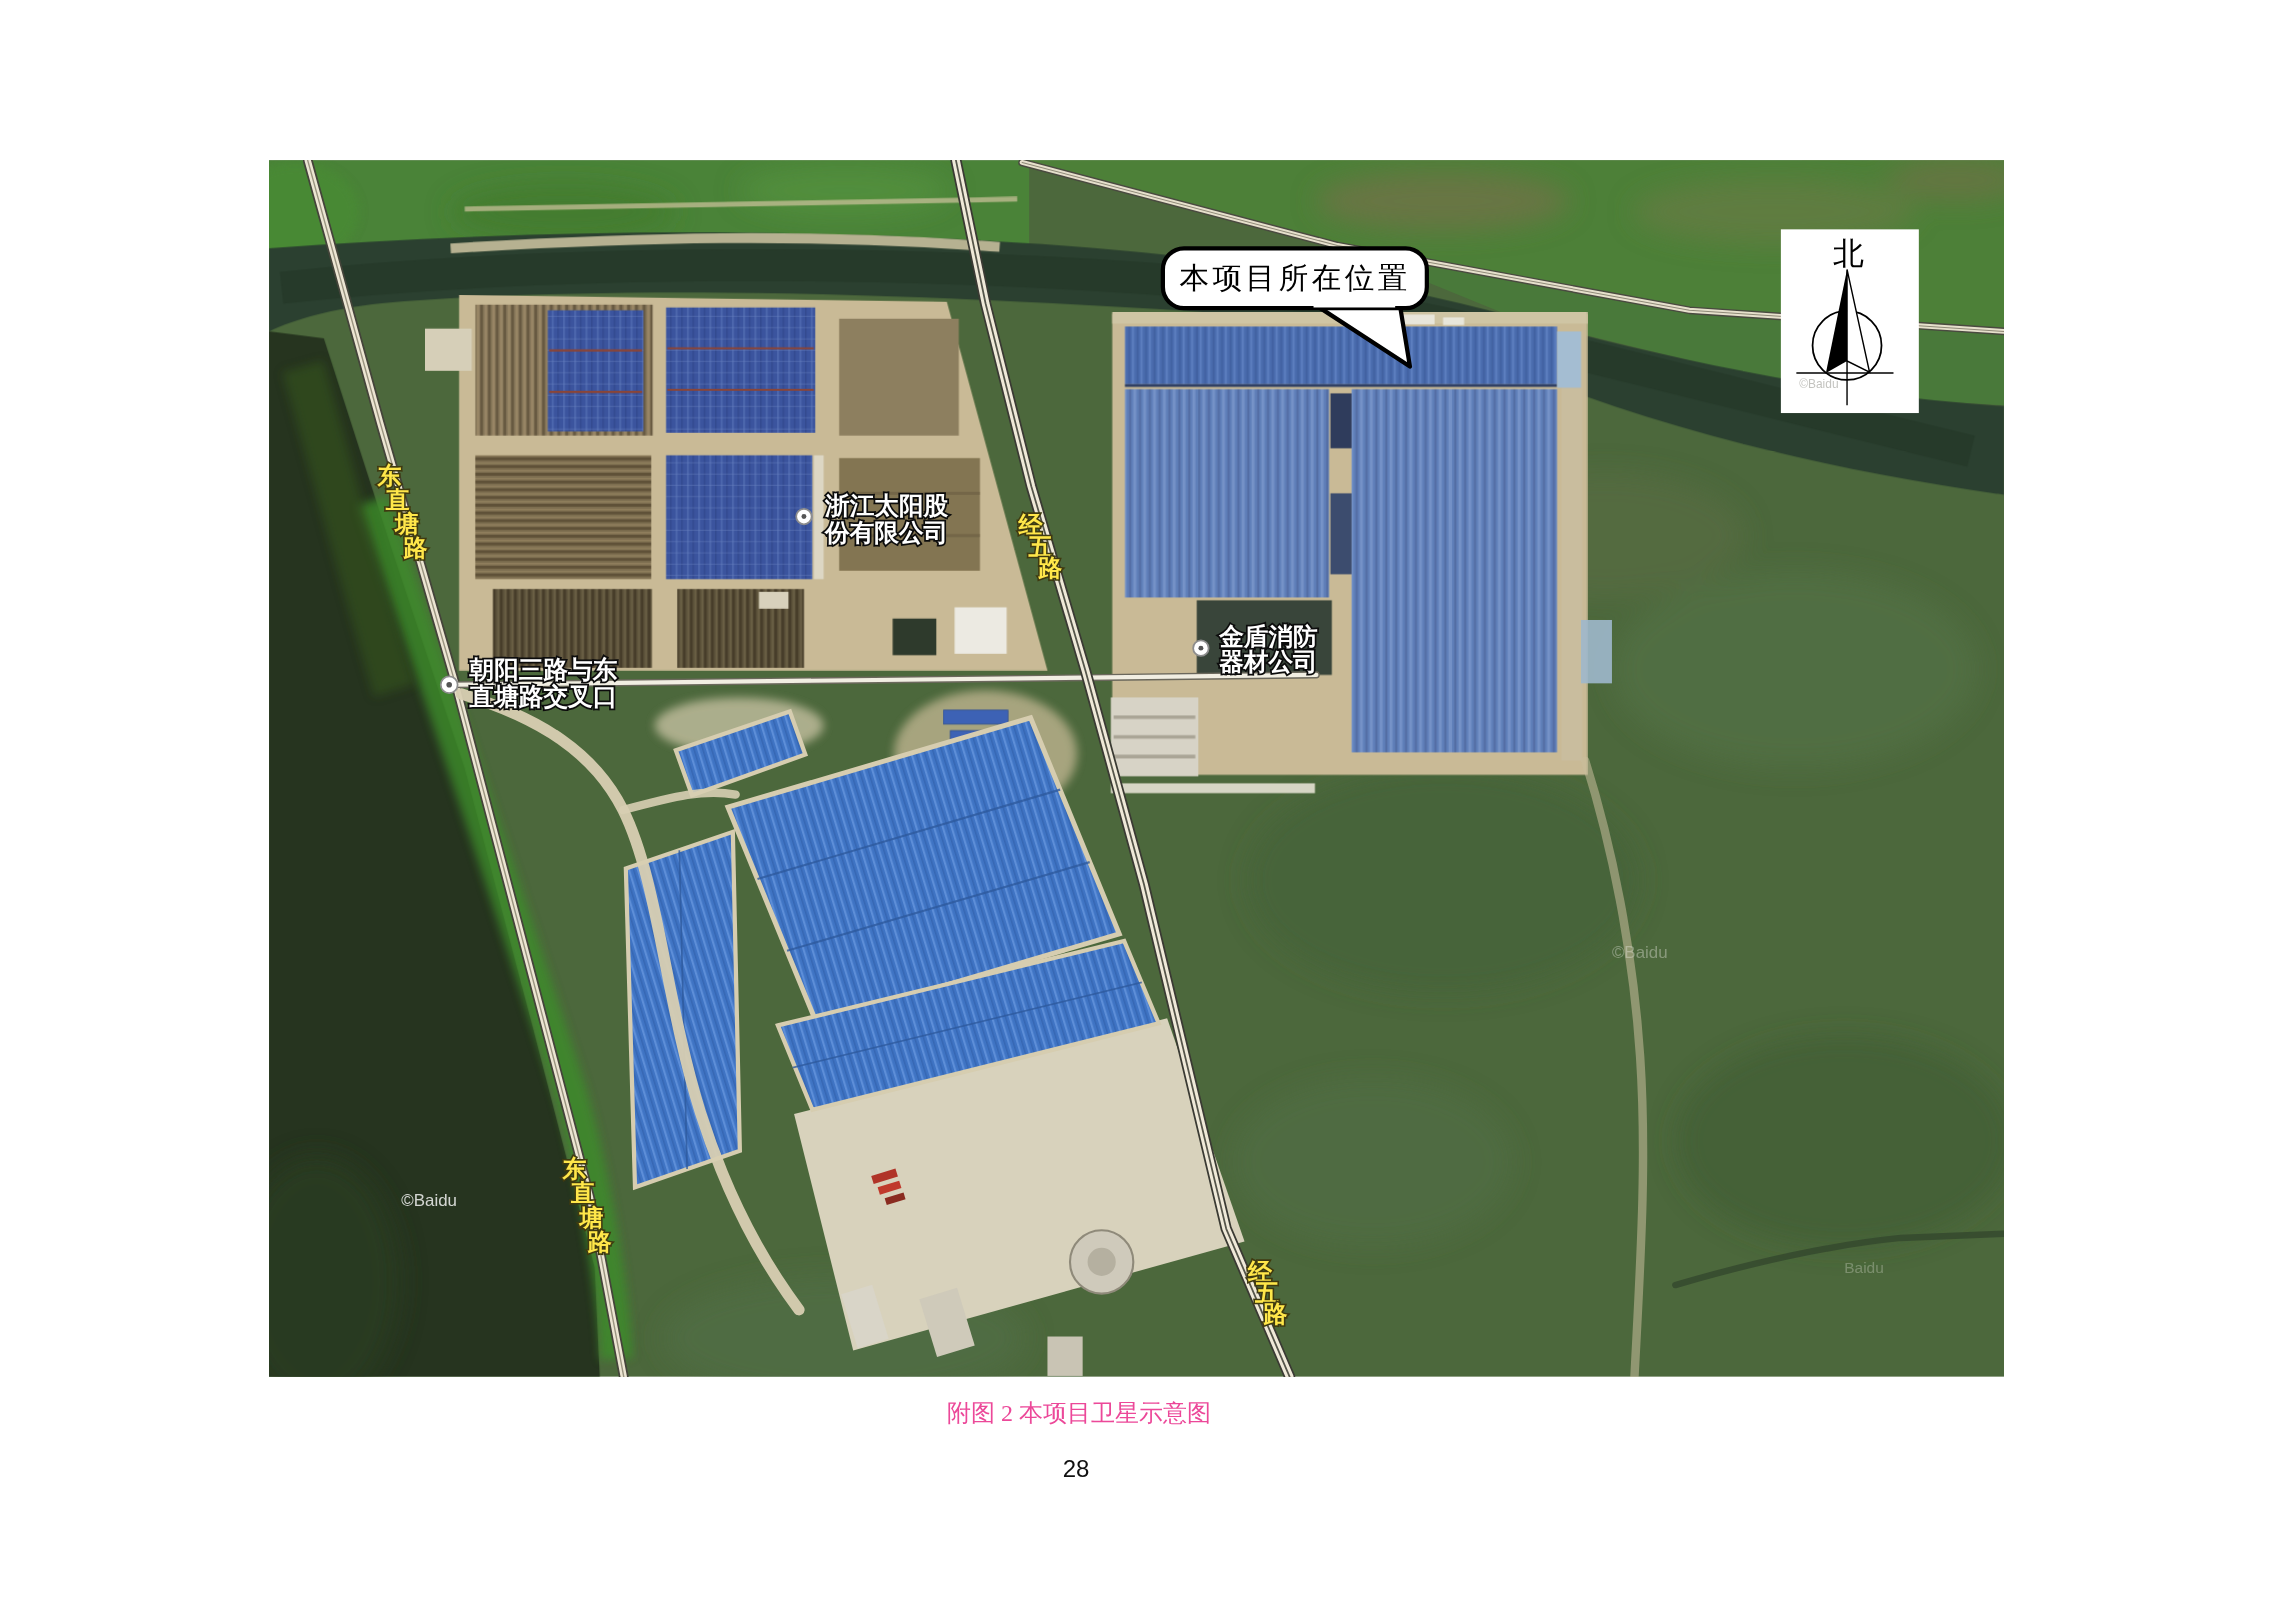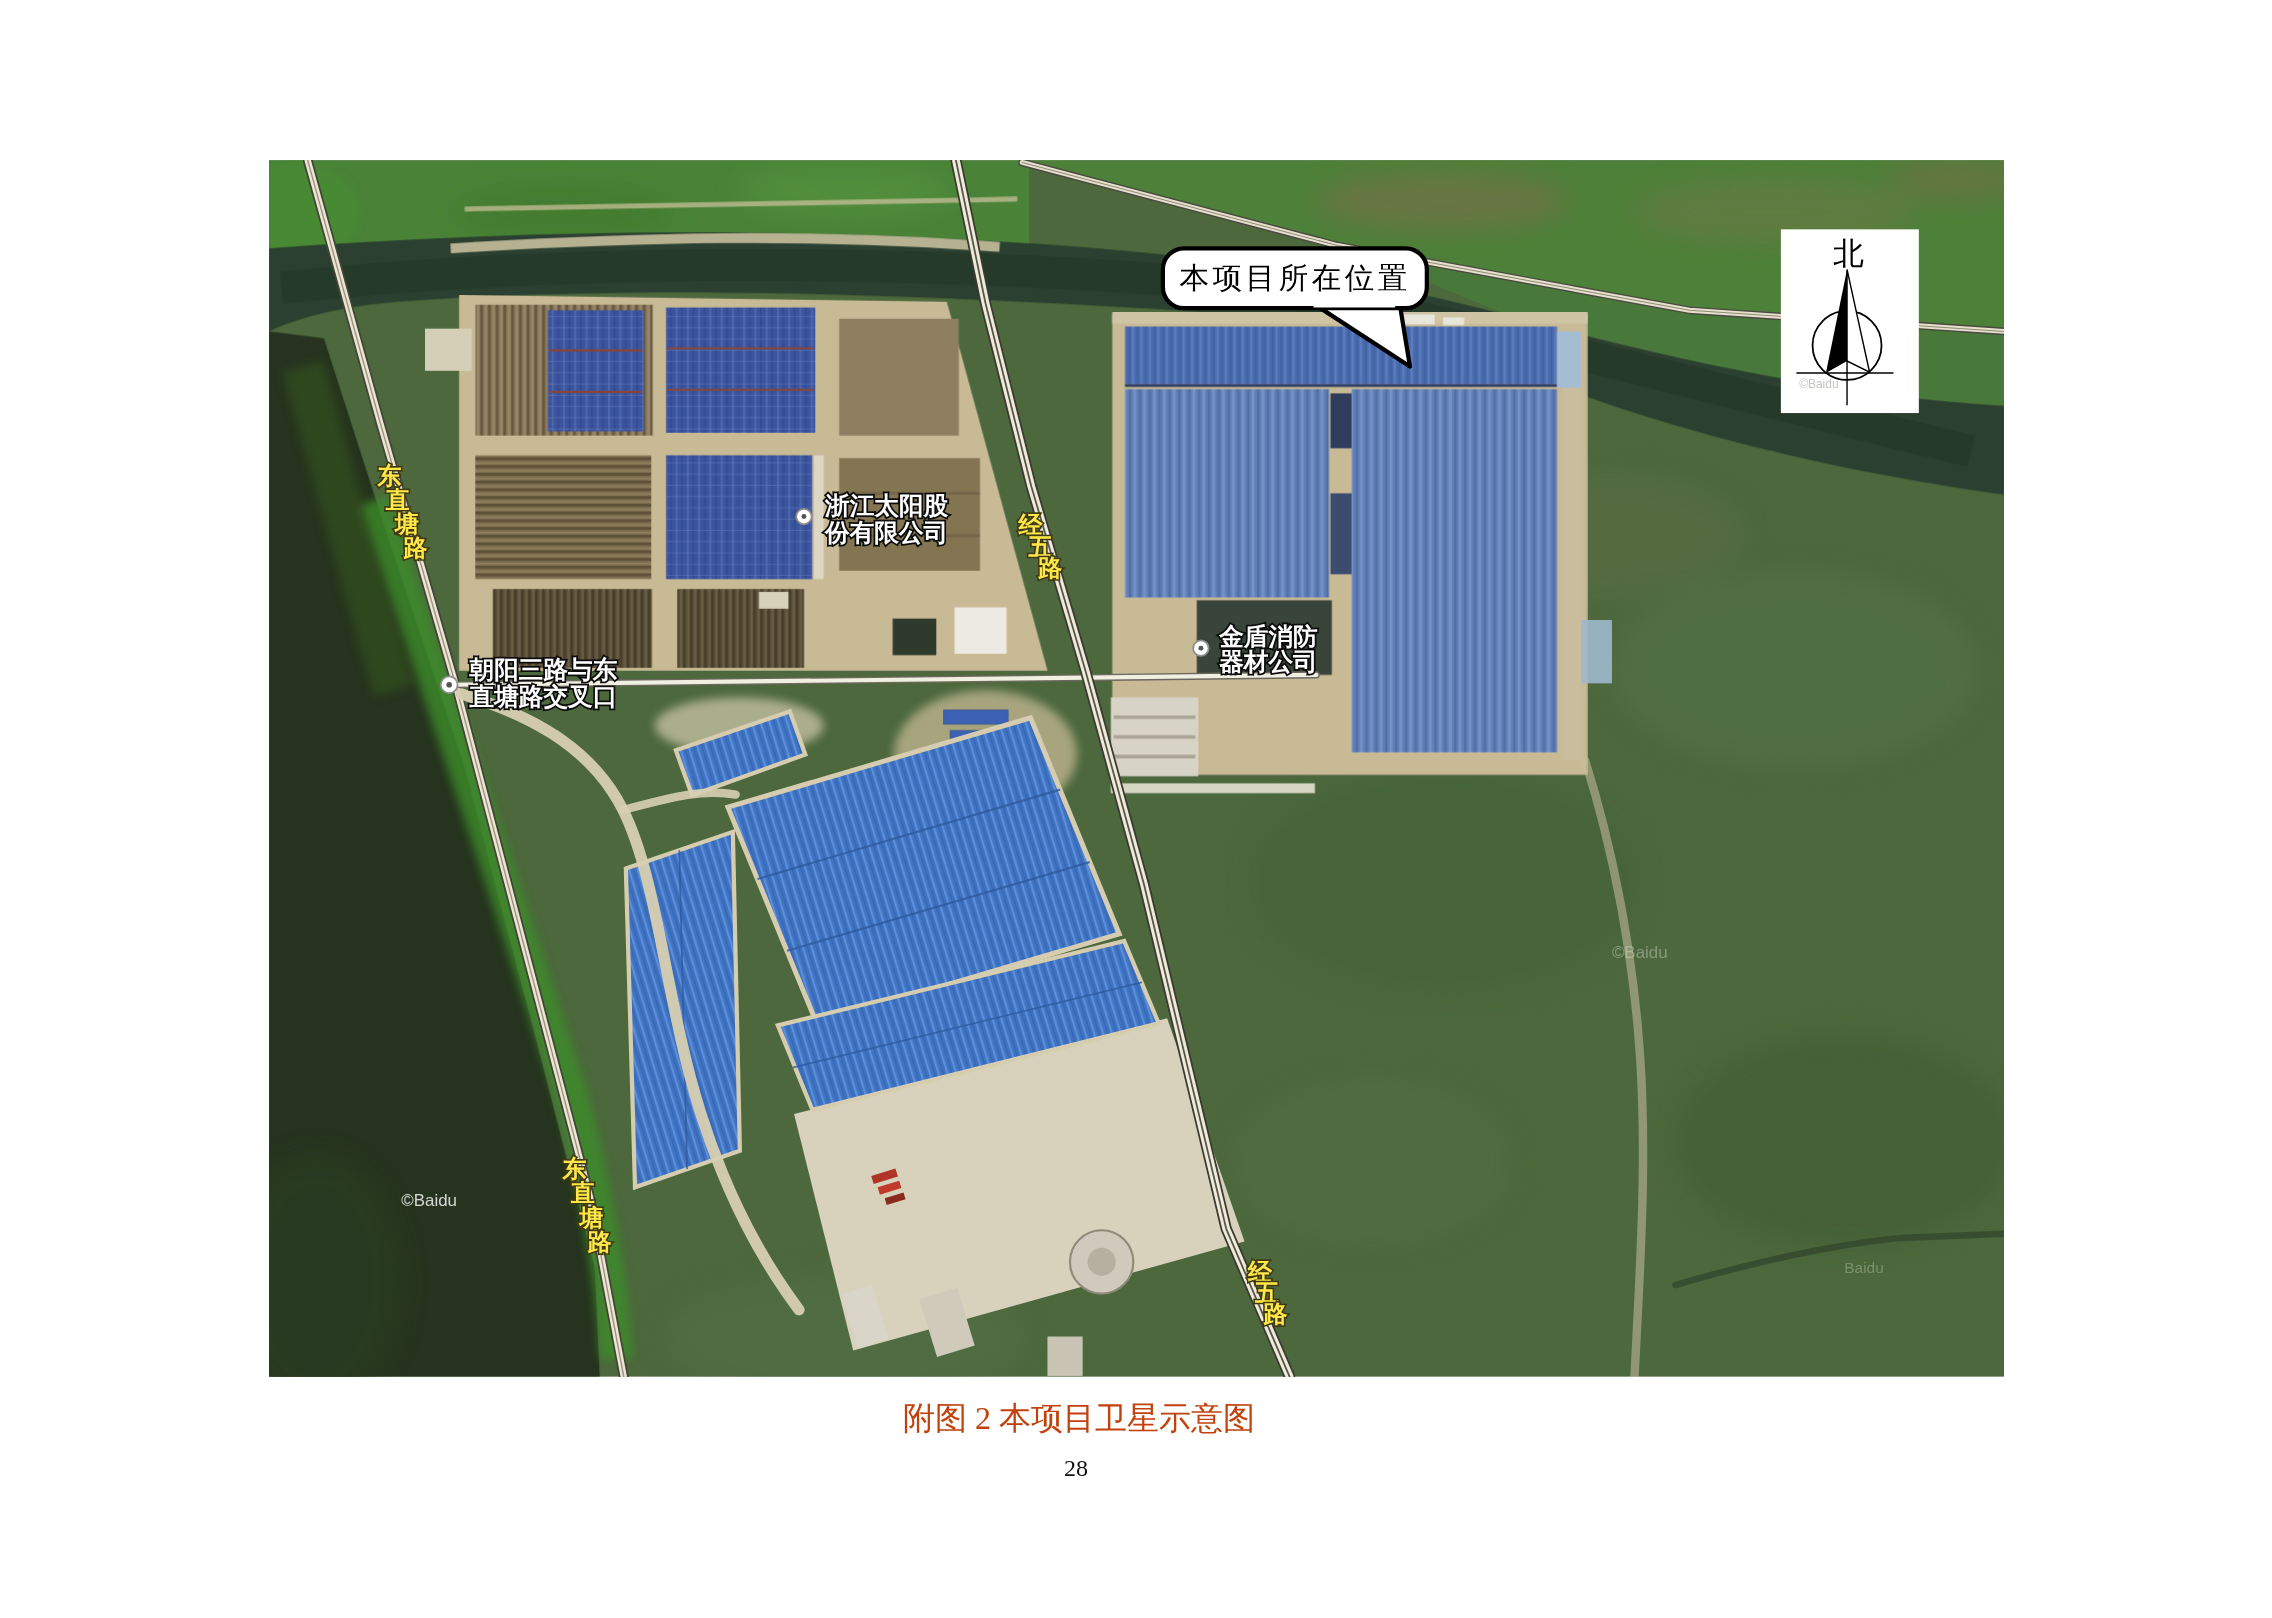--- a/index.html
+++ b/index.html
@@ -1,22 +1,22 @@
 <!DOCTYPE html>
 <html style="font-size:11.3px"><head>
 <meta charset="utf-8">
 <style>
   html,body{margin:0;padding:0;background:#ffffff;}
   .page{position:relative;width:2273px;height:1619px;background:#ffffff;overflow:hidden;
         font-family:"Liberation Sans",sans-serif;}
   .map-wrap{position:absolute;left:269px;top:160px;width:1735px;height:1217px;}
   .caption{position:absolute;left:1079px;top:1397px;transform:translateX(-50%);
-           font-family:"Liberation Serif",serif;font-size:32px;color:#c2410c;white-space:nowrap;}
+           font-family:"Liberation Serif",serif;font-size:24px;color:#ec4899;white-space:nowrap;}
   .pagenum{position:absolute;left:1076px;top:1455px;transform:translateX(-50%);
-           font-family:Liberation Serif, serif;font-size:24px;color:#111;}
+           font-family:Liberation Sans, sans-serif;font-size:24px;color:#111;}
   svg text{user-select:none;}
   .poi-label{font-family:"Liberation Sans",sans-serif;font-weight:bold;font-size:35px;
              fill:#ffffff;stroke:#0c0c0c;stroke-width:5px;paint-order:stroke;letter-spacing:0px;}
   .road-char{font-family:"Liberation Sans",sans-serif;font-weight:bold;font-size:34px;
              fill:#ffe74a;stroke:#3f3a10;stroke-width:4.5px;paint-order:stroke;text-anchor:middle;}
   .callout-text{font-family:"Liberation Serif",serif;font-size:42px;fill:#000;text-anchor:middle;letter-spacing:5px;}
   .north-char{font-family:"Liberation Serif",serif;font-size:44px;fill:#000;text-anchor:middle;}
   .wm{font-family:"Liberation Sans",sans-serif;}
 </style>
 </head>

